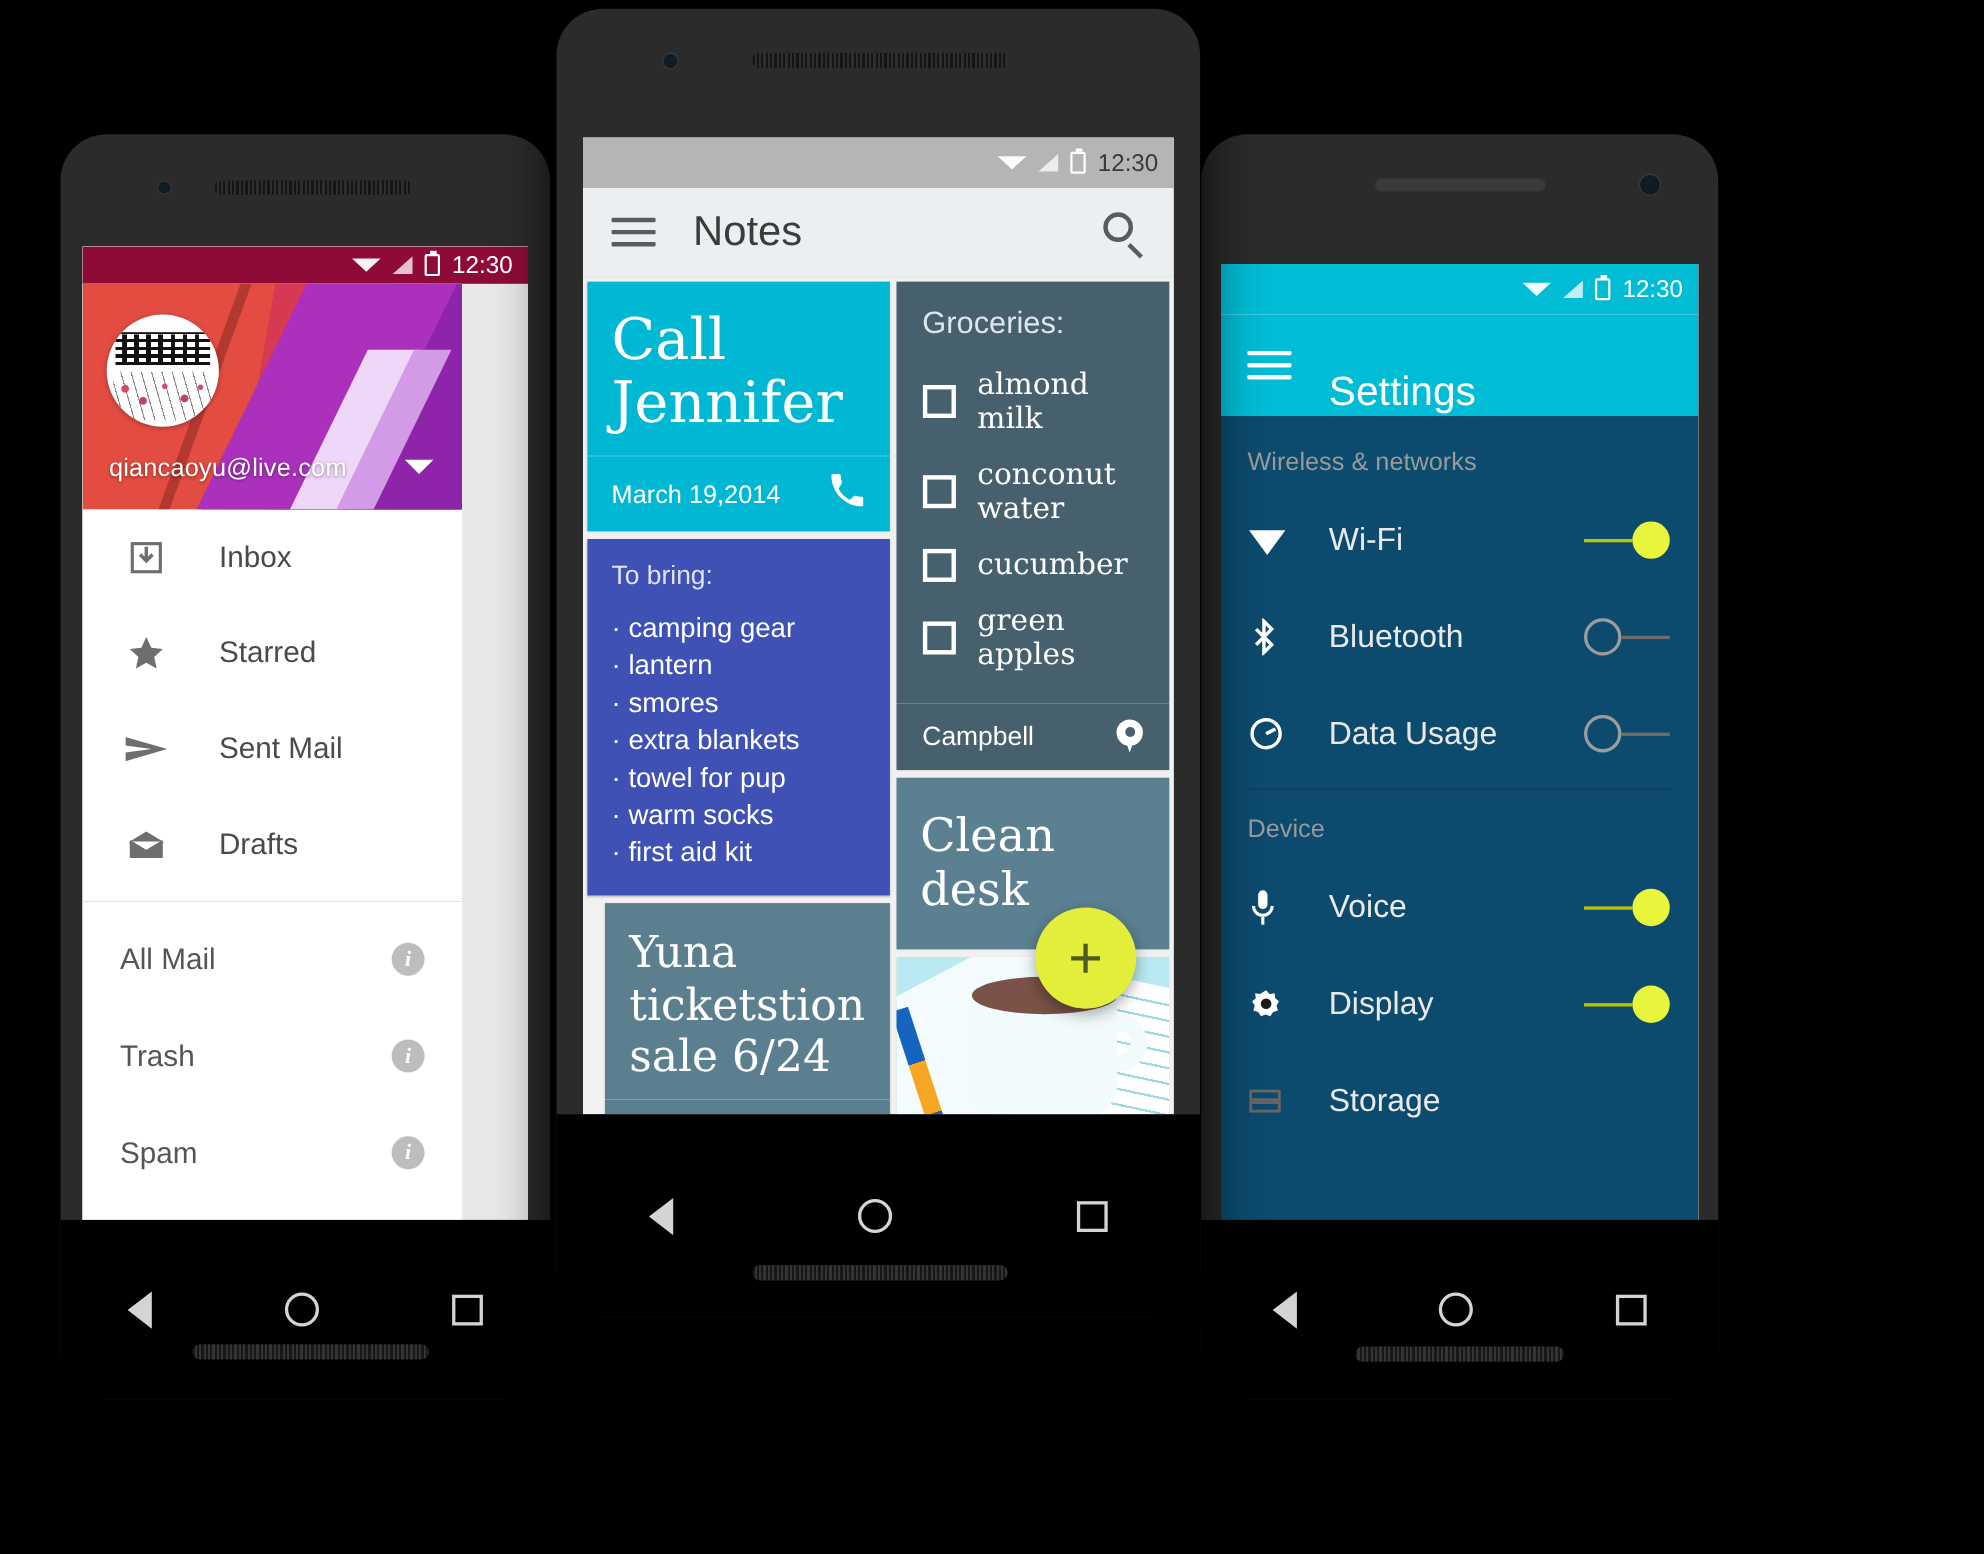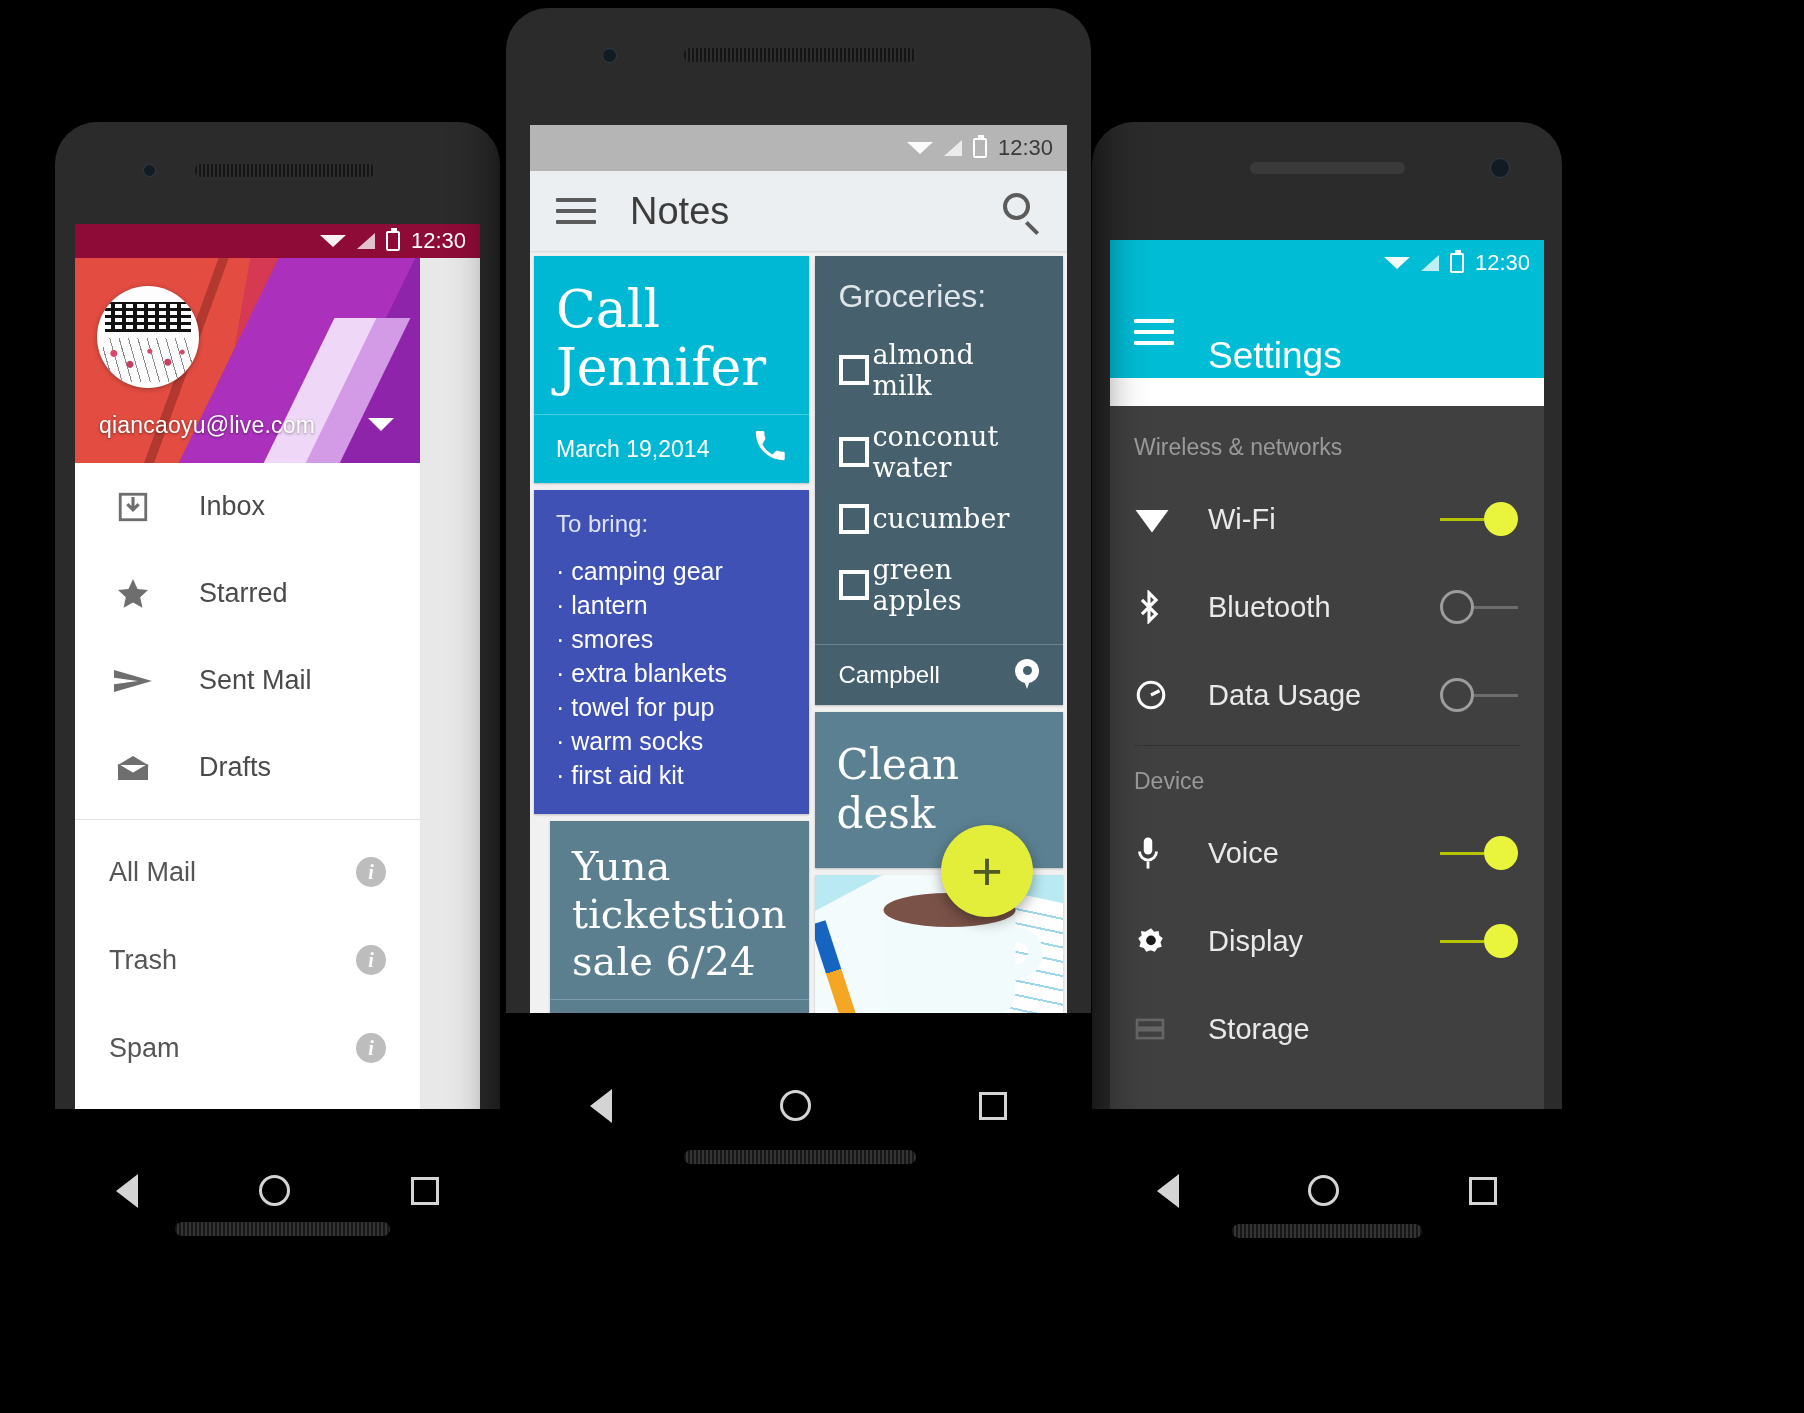--- a/index.html
+++ b/index.html
@@ -115,23 +115,23 @@
   .n-blue { background:#3f51b5; color:#fff; padding:20px 22px 22px; }
   .n-blue .h { font-size:24px; color:#dfe3f7; margin-bottom:16px; }
   .n-blue ul { list-style:none; font-size:25px; line-height:1.36; }
   .n-yuna { background:#5b7f8f; color:#fff;margin-left:16px; }
   .n-yuna .body { padding:22px 22px 14px; font-size:40px; line-height:1.18; font-family:"DejaVu Serif",serif;}
   .n-yuna .foot { border-top:1px solid rgba(255,255,255,.22); padding:14px 22px; display:flex;
                   align-items:center; justify-content:space-between; font-size:23px;}
   .n-yellow { background:#ffe94d; height:26px; }
 
   .n-groc { background:#46606e; color:#fff; }
-  .n-groc .h { padding:22px 24px 8px; font-size:32px; color:#dfe6ea; }
+  .n-groc .h { padding:22px 24px 8px; font-size:28px; color:#dfe6ea; }
   .n-groc .items { padding:6px 24px 18px; }
-  .gitem { display:flex; align-items:center; gap:4px; padding:10px 0; font-size:27px;
+  .gitem { display:flex; align-items:center; gap:20px; padding:10px 0; font-size:27px;
            font-family:"DejaVu Serif",serif;}
   .cbox { width:30px;height:30px;border:4px solid #fff; flex:none;}
   .n-groc .foot { border-top:1px solid rgba(255,255,255,.22); padding:14px 24px; display:flex;
                   align-items:center; justify-content:space-between; font-size:24px;}
   .pin { width:24px;height:32px; position:relative;}
   .pin:before{content:"";position:absolute;left:0;top:0;width:24px;height:24px;border-radius:50% 50% 50% 50%;background:#fff;}
   .pin:after{content:"";position:absolute;left:7px;top:16px;width:0;height:0;border-left:5px solid transparent;border-right:5px solid transparent;border-top:14px solid #fff;}
   .pin i{position:absolute;left:8px;top:7px;width:9px;height:9px;border-radius:50%;background:#46606e;z-index:2;}
   .n-clean { background:#5b8091; color:#fff; padding:28px 22px 30px; font-size:42px;
              font-family:"DejaVu Serif",serif;}
@@ -151,21 +151,21 @@
                   border:15px solid #f2fbfc; border-radius:0 26px 26px 0; border-left:none;}
   .nt-fab { position:absolute; right:34px; bottom:96px; width:92px;height:92px;border-radius:50%;
             background:#e2ee3a; display:flex;align-items:center;justify-content:center; z-index:6;
             box-shadow:0 5px 14px rgba(0,0,0,.35); color:#4f5a20; font-size:54px; font-weight:300;}
 
   
   .st-status { height:46px; background:#00bcd4; }
   .st-appbar { height:92px; background:#00bcd4; display:flex; align-items:center; padding:0 24px; }
   .st-appbar .hamburger span{ background:#fff; }
   .st-title { color:#fff; font-size:37px; margin-left:34px;margin-top:48px; }
-  .st-body { background:#404040; height:calc(100% - 138px); padding-top:6px;margin-top:28px; }
+  .st-body { background:#0c4a6e; height:calc(100% - 138px); padding-top:6px; }
   .st-section { color:#9a9a9a; font-size:23px; padding:22px 0 14px 24px; }
   .st-row { display:flex; align-items:center; height:88px; padding:0 26px 0 24px; }
   .st-row .sicon { width:54px; color:#fff; display:flex; align-items:center; }
   .st-row .slabel { margin-left:20px; color:#e9e9e9; font-size:29px; }
   .st-row .sw { margin-left:auto; display:flex; align-items:center; }
   .sw .track { width:44px; height:3px; }
   .sw .knob  { width:34px; height:34px; border-radius:50%; }
   .sw.on  .track { background:#b7c400; }
   .sw.on  .knob  { background:#e8f53c; }
   .sw.off .track { background:#6d6d6d; order:2; }

